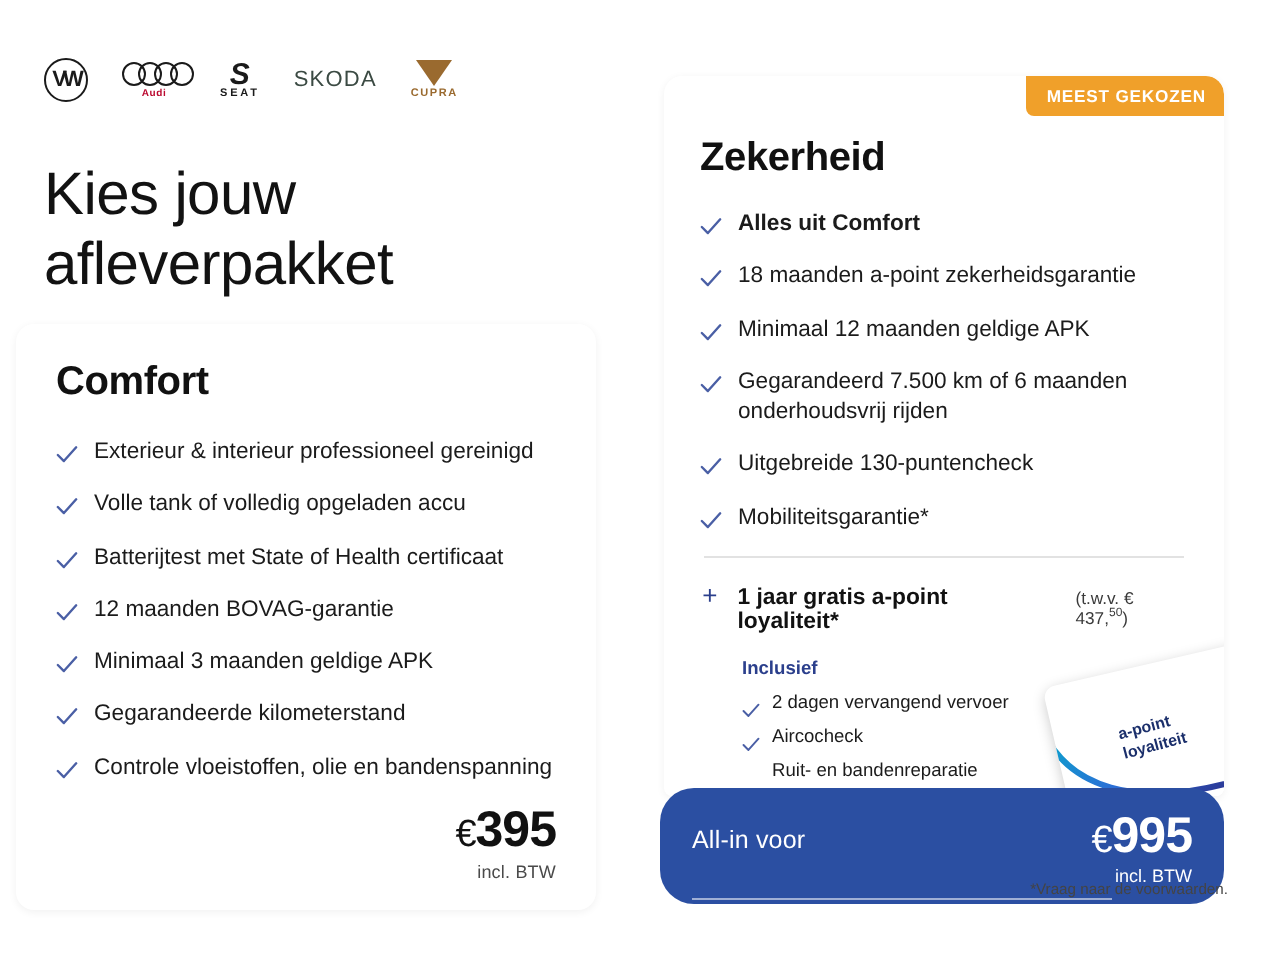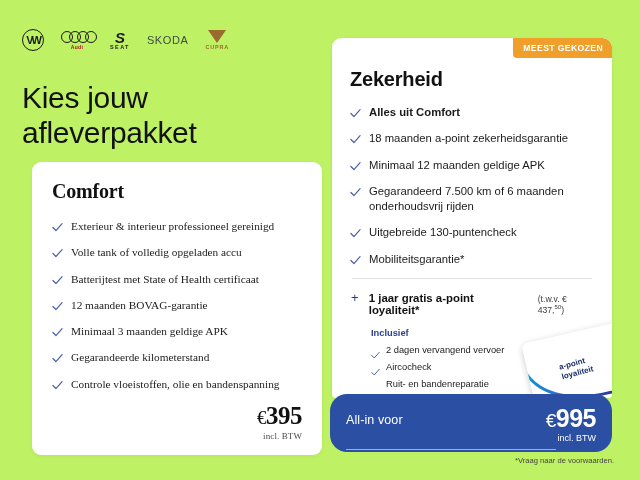--- a/index.html
+++ b/index.html
@@ -2,43 +2,43 @@
 <html><head>
 <meta charset="utf-8">
 <style>
   * { box-sizing: border-box; margin: 0; padding: 0; }
   html, body {
     width: 640px; height: 480px;
     background: #ebeae6;
     font-family: "Liberation Sans", sans-serif;
     overflow: hidden;
   }
-  #root { position: relative; width: 640px; height: 480px; background: #bef264; }
+  #root { position: relative; width: 640px; height: 480px; background: #ffffff; }
 
   
   .logos { position: absolute; left: 22px; top: 27px; display: flex; align-items: center; gap: 17px; height: 26px; }
   .logo { display: flex; flex-direction: column; align-items: center; justify-content: center; }
   .vw-mark { width: 22px; height: 22px; border-radius: 50%; border: 1.6px solid #1a1a1a; position: relative;
              display:flex; align-items:center; justify-content:center; font-size: 11px; font-weight: 700; color:#1a1a1a; letter-spacing:-2px;}
   .audi-rings { display: flex; align-items: center; }
   .audi-rings i { display:block; width: 12px; height: 12px; border: 1.6px solid #1a1a1a; border-radius: 50%; margin-right: -4px; }
   .audi-word { font-size: 5px; font-weight: 700; color: #bb0a30; letter-spacing: .3px; margin-top: 1px; }
   .seat-mark { font-size: 15px; font-weight: 800; color: #1a1a1a; font-style: italic; line-height: 13px; }
   .seat-word { font-size: 5.5px; font-weight: 800; letter-spacing: 1.4px; color: #1a1a1a; }
   .skoda-word { font-size: 11px; font-weight: 400; letter-spacing: .6px; color: #3b4a43; }
   .cupra-mark { width: 0; height: 0; border-left: 9px solid transparent; border-right: 9px solid transparent; border-top: 13px solid #9a6a2f; }
   .cupra-word { font-size: 5.5px; font-weight: 800; letter-spacing: .8px; color: #9a6a2f; margin-top: 1px; }
 
   
   .headline { position: absolute; left: 22px; top: 80px; width: 280px;
     font-size: 30px; line-height: 1.17; font-weight: 400; color: #121212; letter-spacing: -0.3px; }
 
   
-  .comfort-card { position: absolute; left: 32px; top: 162px; width: 290px; height: 293px;
-    background: #ffffff; border-radius: 9px; box-shadow: 0 1px 4px rgba(0,0,0,.06); padding: 18px 20px 0 20px; font-family: Liberation Serif, serif; }
+  .comfort-card { position: absolute; left: 8px; top: 162px; width: 290px; height: 293px;
+    background: #ffffff; border-radius: 9px; box-shadow: 0 1px 4px rgba(0,0,0,.06); padding: 18px 20px 0 20px; }
   .comfort-title { font-size: 20px; font-weight: 700; color: #111; letter-spacing: -0.2px; margin-bottom: 16px; }
 
   .feat-list { list-style: none; }
   .feat { display: flex; align-items: flex-start; gap: 9px; margin-bottom: 11px; }
   .feat-text { font-size: 11.3px; line-height: 1.35; color: #1b1b1b; }
   .check { flex: 0 0 auto; width: 10px; height: 10px; margin-top: 3px; }
   .check svg { display: block; }
 
   .price-block { position: absolute; right: 20px; bottom: 14px; text-align: right; }
   .price-main { font-size: 25px; font-weight: 700; color: #111; letter-spacing: -0.5px; line-height: 1; }
@@ -79,21 +79,21 @@
   .blue-footer { position: absolute; left: 330px; top: 394px; width: 282px; height: 58px;
     background: #2b4fa2; border-radius: 17px; padding: 12px 16px 0 16px; }
   .bf-row { display: flex; align-items: flex-start; justify-content: space-between; }
   .bf-label { font-size: 12.5px; color: #ffffff; font-weight: 400; letter-spacing: .1px; padding-top: 7px;}
   .bf-price { text-align: right; }
   .bf-amount { font-size: 25px; font-weight: 700; color: #ffffff; letter-spacing: -0.5px; line-height: 1; }
   .bf-amount .cur { font-size: 19px; font-weight: 400; }
   .bf-sub { font-size: 9px; color: #ffffff; margin-top: 2px; }
   .bf-rule { height: 1px; background: rgba(255,255,255,.55); margin-top: 6px; width: 210px; }
 
-  .footnote { position: absolute; right: 26px; top: 456px; font-size: 7.6px; color: #444; }
+  .footnote { position: absolute; right: 26px; top: 440px; font-size: 7.6px; color: #444; }
 </style>
 </head>
 <body>
 
 <div id="root">
 
   <div class="logos">
     <div class="logo">
       <div class="vw-mark">VW</div>
     </div>

